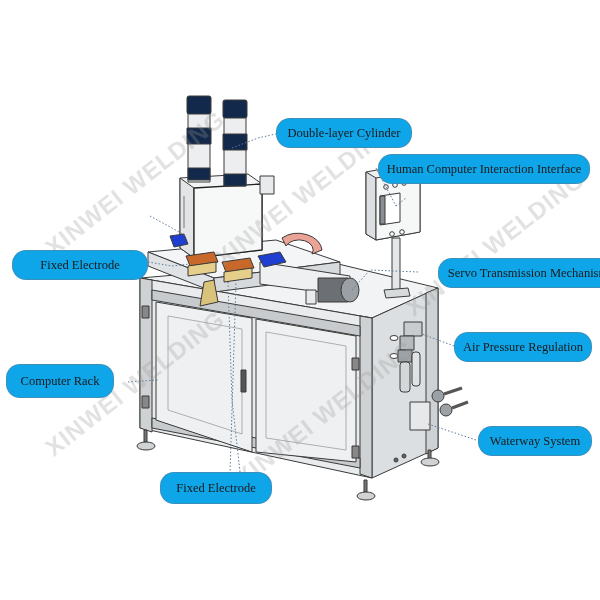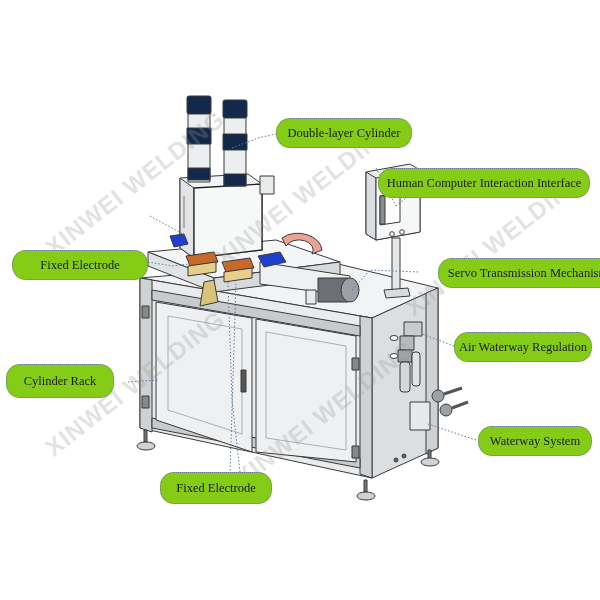--- a/index.html
+++ b/index.html
@@ -4,21 +4,21 @@
   <style>
     html, body { margin: 0; padding: 0; background: #ffffff; }
     #stage {
       position: relative; width: 600px; height: 600px; overflow: hidden;
       background: #ffffff; font-family: "Liberation Serif", "DejaVu Serif", serif;
     }
     svg.machine { position: absolute; left: 0; top: 0; }
     .callout {
       position: absolute; box-sizing: border-box;
       border: 1.5px dotted #6a7a8c; border-radius: 14px;
-      background: #84cc16; color: #1a1a1a;
+      background: #0ea5e9; color: #1a1a1a;
       font-size: 12.5px; line-height: 1; white-space: nowrap;
       display: flex; align-items: center; justify-content: center;
     }
     .watermark {
       position: absolute; color: rgba(150,150,150,0.28);
       font-family: "Liberation Sans", "DejaVu Sans", sans-serif;
       font-weight: bold; font-size: 24px; letter-spacing: 1px;
       transform: rotate(-38deg); transform-origin: left top; white-space: nowrap;
       pointer-events: none;
     }
@@ -167,34 +167,34 @@
 
   <div class="watermark" style="left:40px; top:240px;">XINWEI WELDING</div>
   <div class="watermark" style="left:210px; top:250px;">XINWEI WELDING</div>
   <div class="watermark" style="left:400px; top:300px;">XINWEI WELDING</div>
   <div class="watermark" style="left:40px; top:440px;">XINWEI WELDING</div>
   <div class="watermark" style="left:230px; top:470px;">XINWEI WELDING</div>
 
   <div class="callout" style="left:276px; top:118px; width:136px; height:30px;">
     <span>Double-layer Cylinder</span>
   </div>
-  <div class="callout" style="left:378px; top:168px; width:212px; height:30px;">
+  <div class="callout" style="left:378px; top:154px; width:212px; height:30px;">
     <span>Human Computer Interaction Interface</span>
   </div>
   <div class="callout" style="left:12px; top:250px; width:136px; height:30px;">
     <span>Fixed Electrode</span>
   </div>
   <div class="callout" style="left:438px; top:258px; width:180px; height:30px;">
     <span>Servo Transmission Mechanism</span>
   </div>
   <div class="callout" style="left:454px; top:332px; width:138px; height:30px;">
-    <span>Air Waterway Regulation</span>
+    <span>Air Pressure Regulation</span>
   </div>
   <div class="callout" style="left:6px; top:364px; width:108px; height:34px;">
-    <span>Cylinder Rack</span>
+    <span>Computer Rack</span>
   </div>
   <div class="callout" style="left:478px; top:426px; width:114px; height:30px;text-align:center;">
     <span>Waterway System</span>
   </div>
   <div class="callout" style="left:160px; top:472px; width:112px; height:32px;">
     <span>Fixed Electrode</span>
   </div>
 </div>
 
 </body></html>

